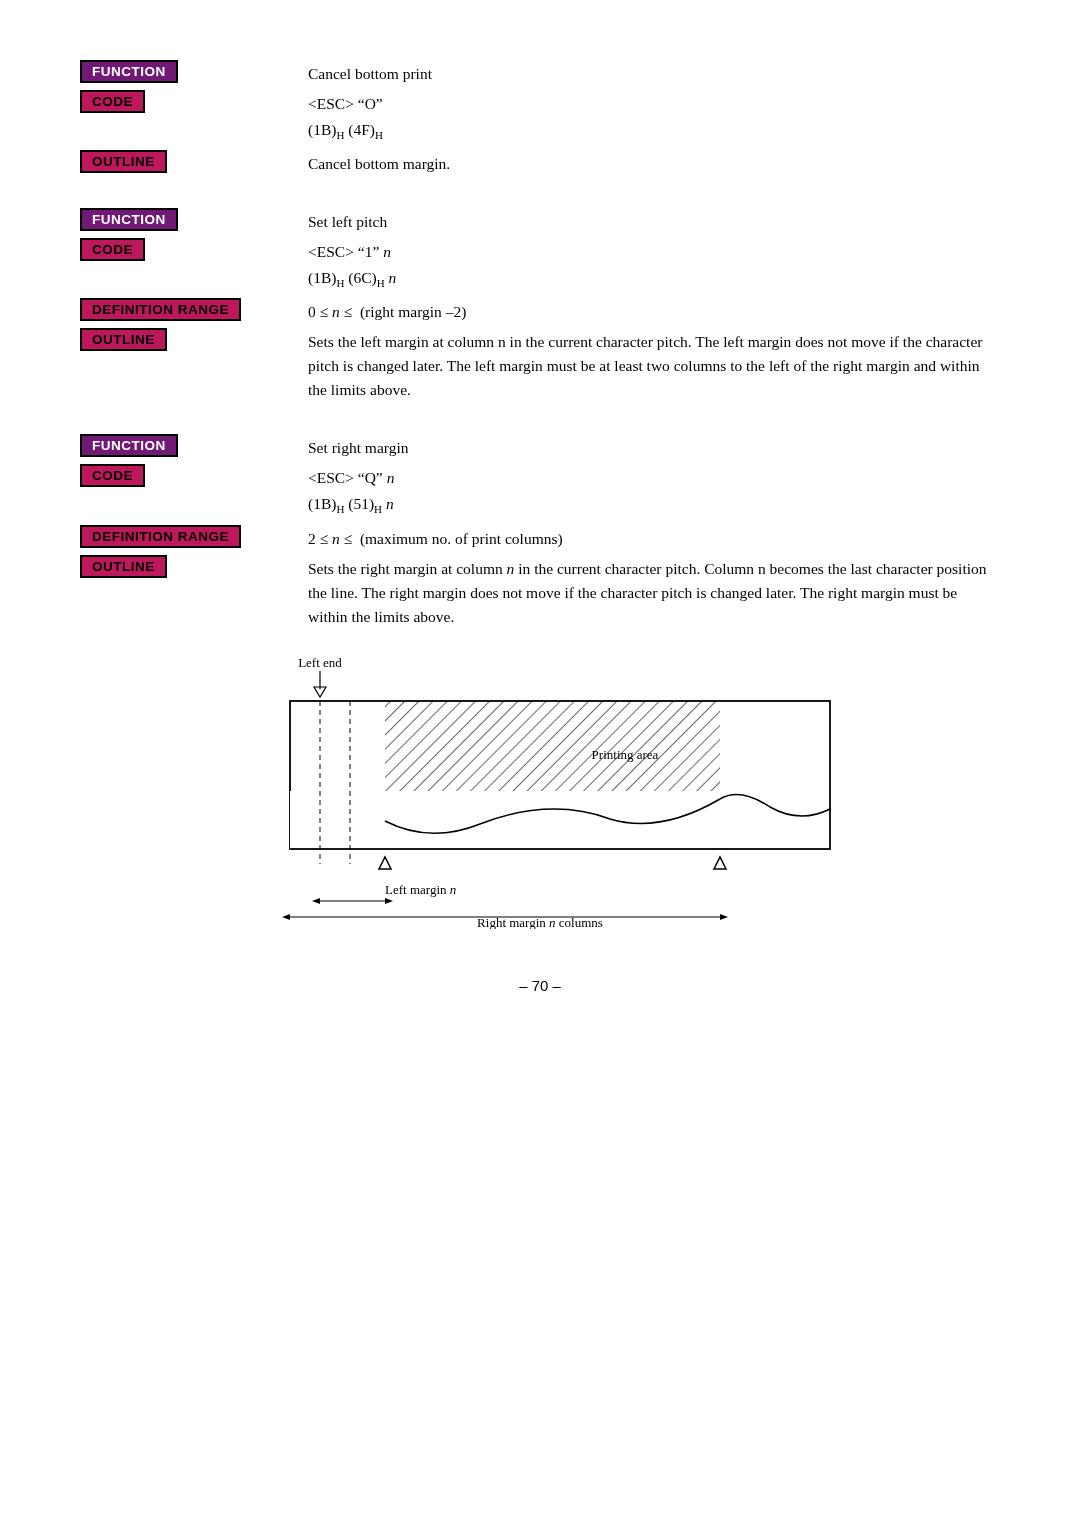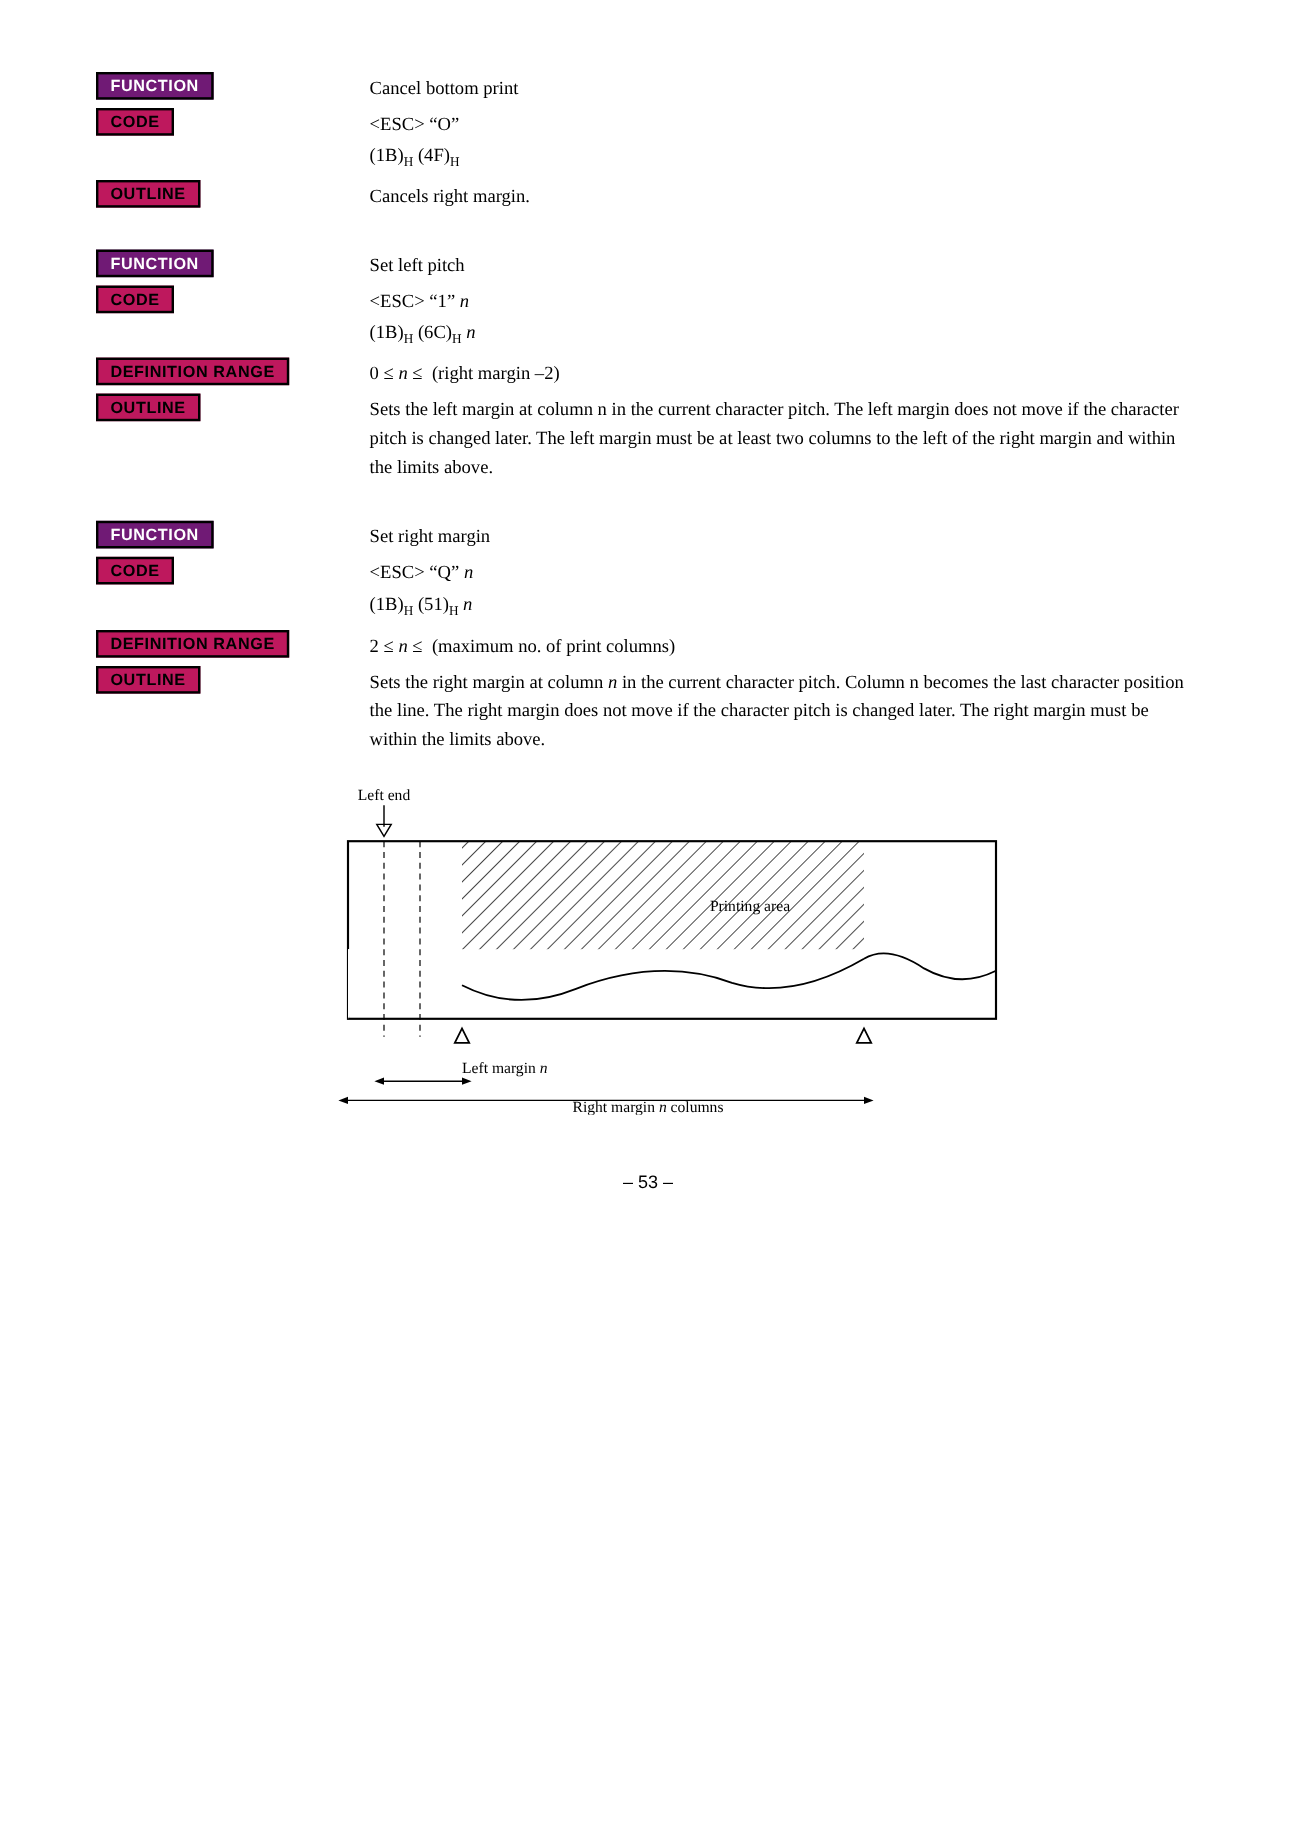--- a/index.html
+++ b/index.html
@@ -117,21 +117,21 @@
     </div>
     <div class="content-cell">
       <p>&lt;ESC&gt; “O”</p>
       <p>(1B)<span style="font-size:11px;vertical-align:sub;">H</span> (4F)<span style="font-size:11px;vertical-align:sub;">H</span></p>
     </div>
   </div>
   <div class="row">
     <div class="label-cell">
       <span class="label-box light">OUTLINE</span>
     </div>
-    <div class="content-cell">Cancels right margin.</div>
+    <div class="content-cell">Cancel bottom margin.</div>
   </div>
 </div>
 
 <div class="sep"></div>
 
 <div class="section">
   <div class="row">
     <div class="label-cell">
       <span class="label-box dark">FUNCTION</span>
     </div>
@@ -240,13 +240,13 @@
 
       <text x="310" y="278" font-family="Times New Roman, serif" font-size="13" text-anchor="middle">Right margin <tspan font-style="italic">n</tspan> columns</text>
 
       <line x1="60" y1="268" x2="490" y2="268" stroke="#000" stroke-width="1.2"></line>
       <polygon points="60,265 60,271 52,268" fill="#000"></polygon>
       <polygon points="490,265 490,271 498,268" fill="#000"></polygon>
     </svg>
   </div>
 </div>
 
-<div class="page-number">– 53 –</div>
+<div class="page-number">– 70 –</div>
 
 </body></html>

